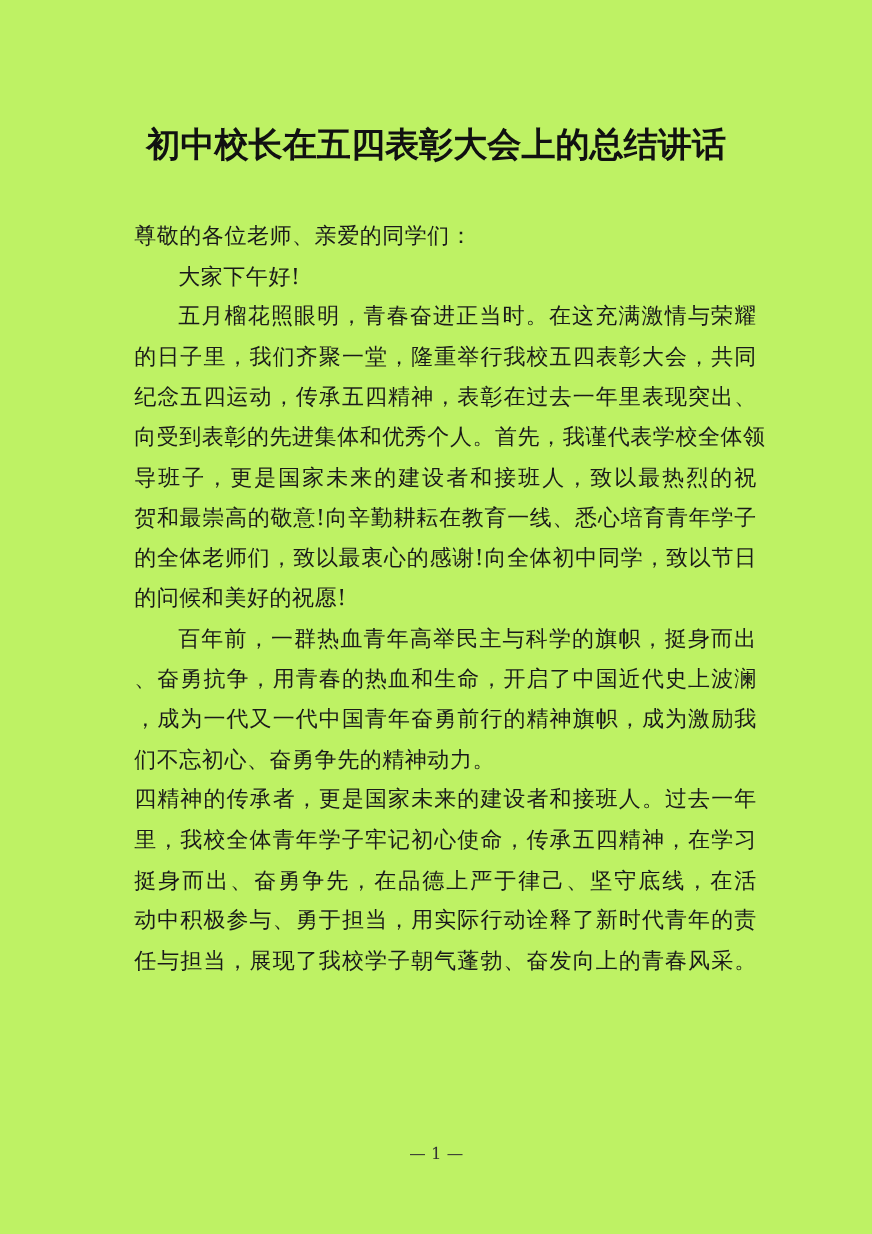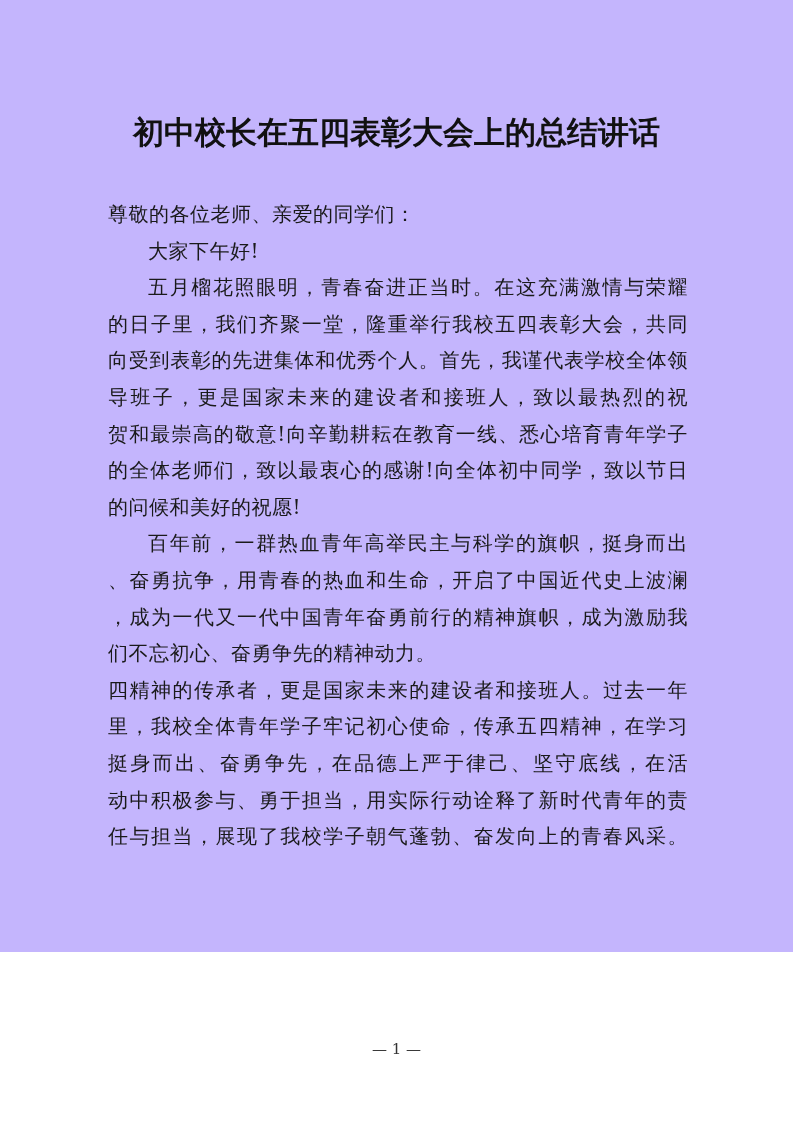--- a/index.html
+++ b/index.html
@@ -1,48 +1,49 @@
 <!DOCTYPE html>
 <html><head>
 <meta charset="utf-8">
 <style>
   html, body { margin: 0; padding: 0; background: #ffffff; }
   body { width: 793px; height: 1122px; position: relative; overflow: hidden; }
-  .page { position: absolute; left: 0; top: 0; width: 793px; height: 952px; background: #c4b5fd; }
+  .page { position: absolute; left: 0; top: 0; width: 793px; height: 1122px; background: #bef264; }
   .title {
     position: absolute; left: 0; top: 110px; width: 793px; text-align: center;
     font-family: "DejaVu Sans", sans-serif; font-weight: bold;
     font-size: 31px; color: #111111; letter-spacing: 0px; line-height: 44px;
   }
   .body {
     position: absolute; left: 108px; top: 196px; width: 580px;
     font-family: "DejaVu Serif", serif; font-size: 20px; color: #1a1a1a;
   }
   .line {
     height: 36.6px; line-height: 36.6px; white-space: nowrap;
-    text-align: justify; text-align-last: justify; letter-spacing: 0.5px;
+    text-align: justify; text-align-last: justify; letter-spacing: 0.5px; margin-left: 14px;
   }
   .line.last { text-align-last: left; }
   .line.indent { padding-left: 40px; }
   .footer {
     position: absolute; left: 0; top: 1040px; width: 793px; text-align: center;
     font-family: "DejaVu Serif", serif; font-size: 15px; color: #333333;
   }
 </style>
 </head>
 <body>
 
 <div class="page">
   <div class="title">初中校长在五四表彰大会上的总结讲话</div>
 
   <div class="body">
     <div class="line last">尊敬的各位老师、亲爱的同学们：</div>
     <div class="line indent last">大家下午好!</div>
     <div class="line indent">五月榴花照眼明，青春奋进正当时。在这充满激情与荣耀</div>
     <div class="line">的日子里，我们齐聚一堂，隆重举行我校五四表彰大会，共同</div>
+    <div class="line">纪念五四运动，传承五四精神，表彰在过去一年里表现突出、</div>
     <div class="line">向受到表彰的先进集体和优秀个人。首先，我谨代表学校全体领</div>
     <div class="line">导班子，更是国家未来的建设者和接班人，致以最热烈的祝</div>
     <div class="line">贺和最崇高的敬意!向辛勤耕耘在教育一线、悉心培育青年学子</div>
     <div class="line">的全体老师们，致以最衷心的感谢!向全体初中同学，致以节日</div>
     <div class="line last">的问候和美好的祝愿!</div>
     <div class="line indent">百年前，一群热血青年高举民主与科学的旗帜，挺身而出</div>
     <div class="line">、奋勇抗争，用青春的热血和生命，开启了中国近代史上波澜</div>
     <div class="line">，成为一代又一代中国青年奋勇前行的精神旗帜，成为激励我</div>
     <div class="line last">们不忘初心、奋勇争先的精神动力。</div>
     <div class="line">四精神的传承者，更是国家未来的建设者和接班人。过去一年</div>

